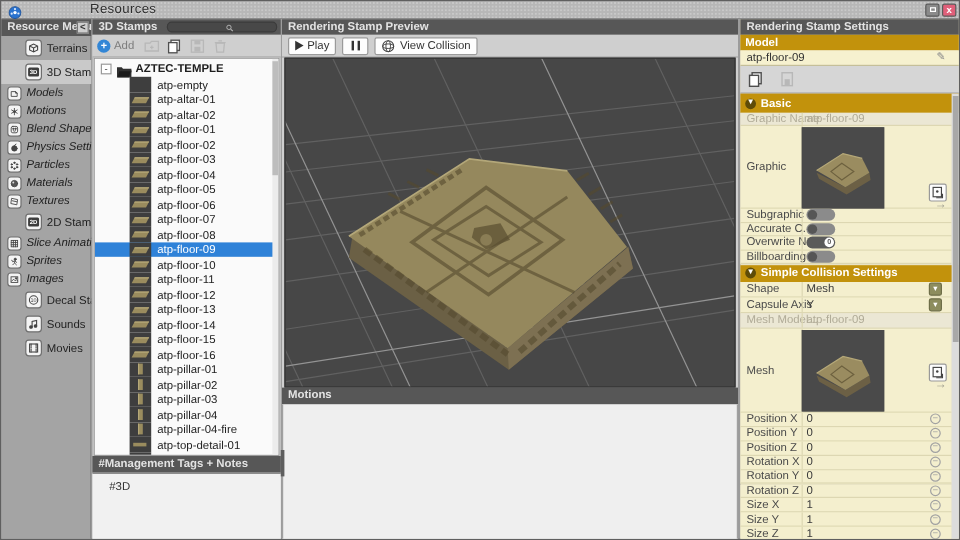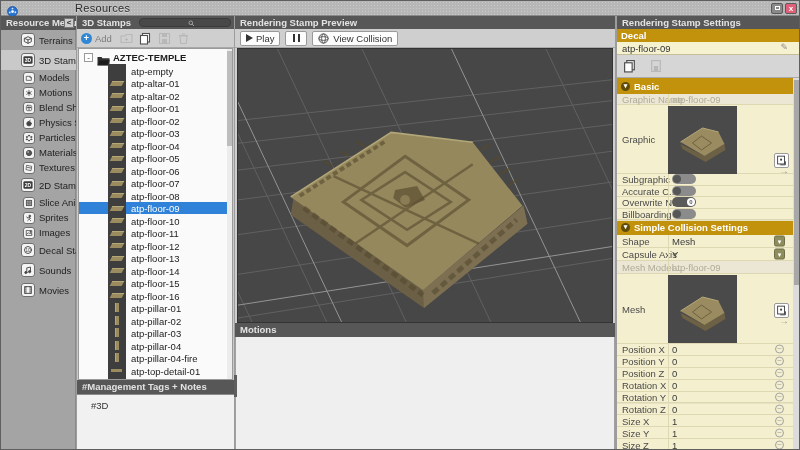--- a/index.html
+++ b/index.html
@@ -30,21 +30,21 @@
   
   #sidebar { position:absolute; left:0; top:15px; width:75px; height:435px; background:#a4a4a4;
     border-right:1px solid #8a8a8a; }
   #sidebar-header { left:0; top:0; width:75px; height:14px; }
   #sidebar-collapse { position:absolute; right:2px; top:2px; width:10px; height:10px;
     background:#cfcfcf; border:1px solid #777; color:#333; font-size:8px; line-height:8px;
     text-align:center; font-weight:bold; }
   #sidebar-items { position:absolute; left:0; top:14px; width:75px; }
   .sb-item { position:relative; display:flex; align-items:center; height:20px;
     padding-left:20px; cursor:default; }
-  .sb-item.sub { height:15px; padding-left:22px; }
+  .sb-item.sub { height:15px; padding-left:5px;font-style:italic; }
   .sb-item.sel { background:#c9c9c9; }
   .sb-icon { flex:0 0 auto; width:14px; height:14px; background:#f4f4f4;
     border:1px solid #6f6f6f; border-radius:3px; margin-right:4px; padding:1px; }
   .sb-item.sub .sb-icon { width:12px; height:12px; }
   .sb-icon svg { display:block; width:100%; height:100%; }
   .sb-label { font-size:9.5px; color:#222; white-space:nowrap; overflow:hidden; }
 
   
   #stamps { position:absolute; left:76px; top:15px; width:157px; height:435px; background:#c9c9c9; }
   #stamps-header { left:0; top:0; width:157px; height:13px; }
@@ -619,21 +619,21 @@
 
     <div class="phead" id="motions-header">Motions</div>
     <div id="motions-body"></div>
     <div id="splitter"></div>
   </div>
 
   <div id="settings">
     <div class="phead" id="settings-header">Rendering Stamp Settings</div>
 
     <div class="gold-head" id="name-head">
-      <span>Decal</span>
+      <span>Model</span>
     </div>
     <div id="name-row">
       <span id="name-value">atp-floor-09</span>
       <span id="name-edit">✎</span>
     </div>
 
     <div id="settings-toolbar">
       <span class="tb-icon">
         <svg viewBox="0 0 13 13">
             <rect x="3.5" y="1.5" width="7" height="8.5" fill="#fff" stroke="#4f4f4f" stroke-width="1.1"></rect>

